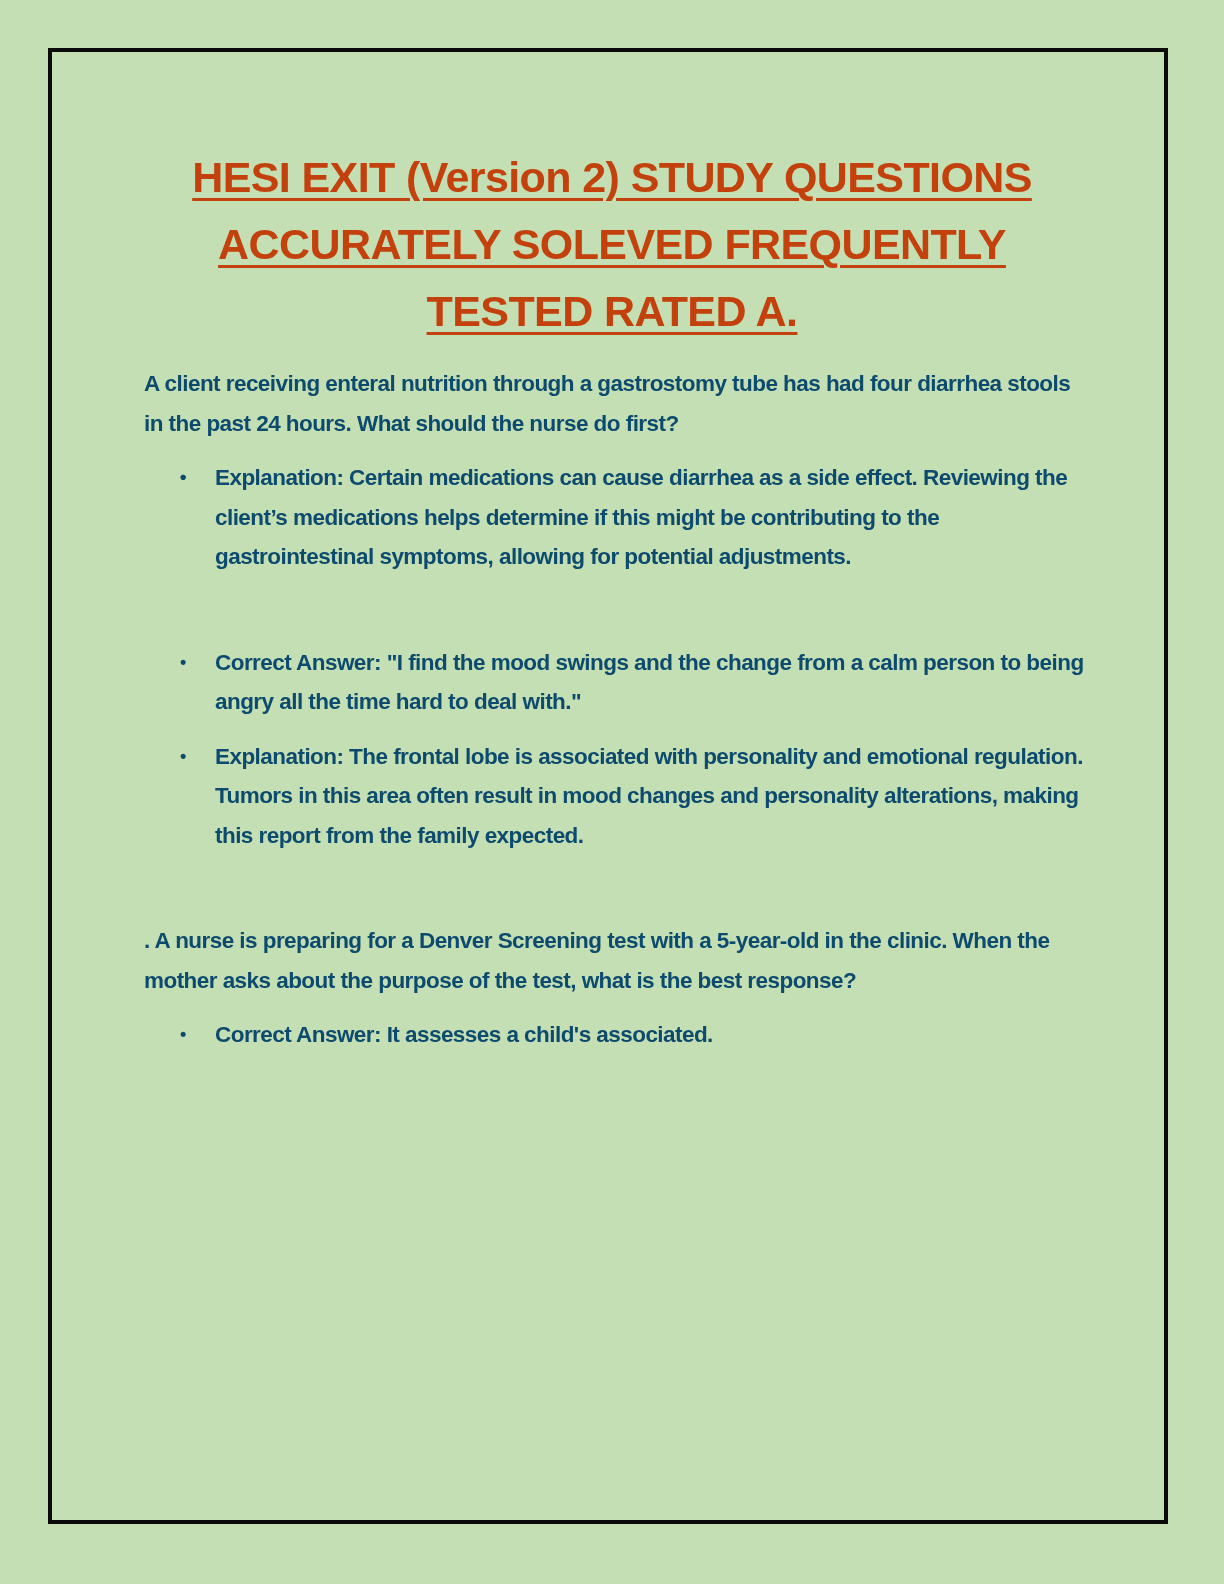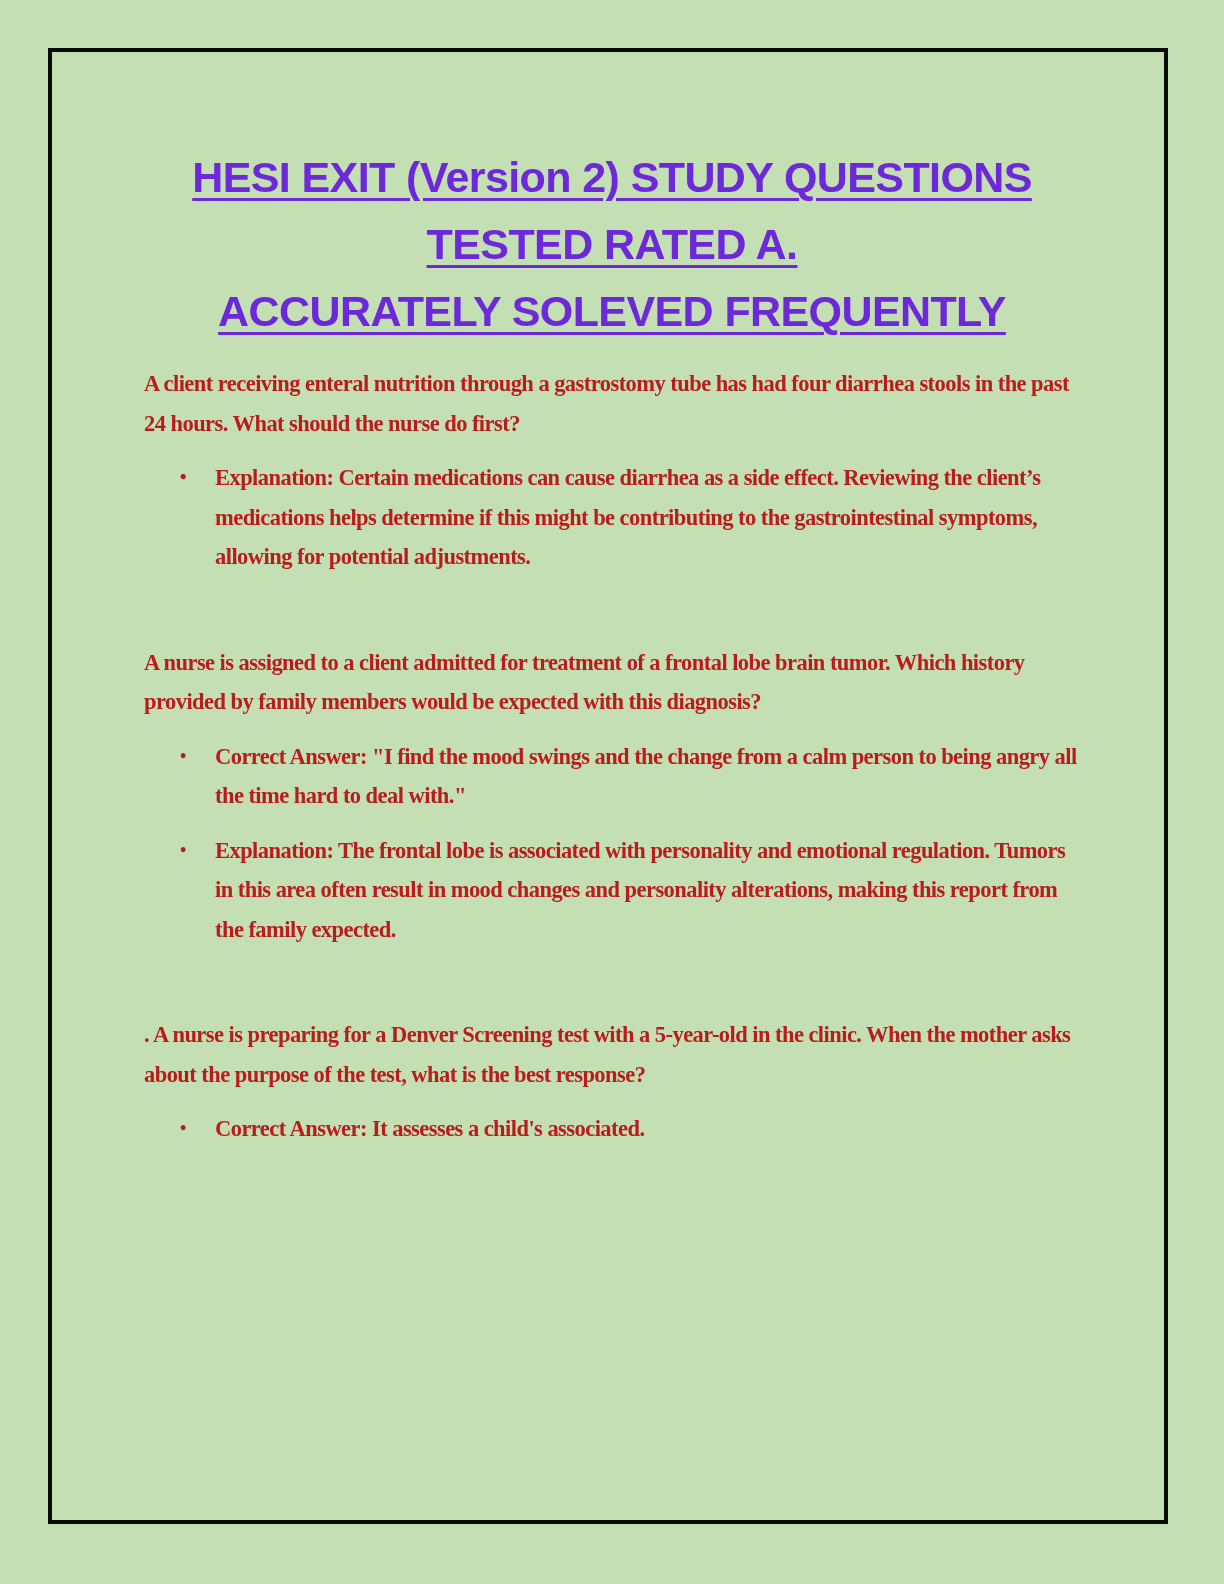--- a/index.html
+++ b/index.html
@@ -22,43 +22,42 @@
       height: 1468px;
       border: 4px solid #0a0a0a;
       box-sizing: content-box;
     }
     .title {
       position: absolute;
       left: 100px;
       width: 1024px;
       top: 144px;
       text-align: center;
-      color: #6d28d9;
+      color: #c2410c;
       font-weight: bold;
       font-size: 43px;
       line-height: 67px;
       letter-spacing: -0.6px;
     }
     .title span {
       text-decoration: underline;
       text-decoration-thickness: 3px;
       text-underline-offset: 6px;
       display: block;
     }
     .content {
       position: absolute;
       left: 144px;
       top: 364px;
       width: 940px;
-      color: #b91c1c;
+      color: #0c4a6e;
       font-weight: bold;
       font-size: 22.5px;
       letter-spacing: -0.55px;
       line-height: 39.5px;
-      font-family: Liberation Serif, serif;
     }
     .question {
       margin: 0 0 15px 0;
     }
     ul.answers {
       list-style: none;
       margin: 0;
       padding: 0;
     }
     ul.answers li {
@@ -75,43 +74,42 @@
     .spacer-1 { height: 51px; }
     .spacer-2 { height: 51px; }
   </style>
 </head>
 <body>
 
 <div class="page-border"></div>
 
 <div class="title">
   <span>HESI EXIT (Version 2) STUDY QUESTIONS</span>
+  <span>ACCURATELY SOLEVED FREQUENTLY</span>
   <span>TESTED RATED A.</span>
-  <span>ACCURATELY SOLEVED FREQUENTLY</span>
 </div>
 
 <div class="content">
 
   <section>
     <p class="question">A client receiving enteral nutrition through a gastrostomy tube has had four diarrhea stools in the past 24 hours. What should the nurse do first?</p>
     <ul class="answers">
       <li>
         <span class="bullet">•</span>
       </li>
       <li>
         <span class="bullet">•</span>
         <span>Explanation: Certain medications can cause diarrhea as a side effect. Reviewing the client’s medications helps determine if this might be contributing to the gastrointestinal symptoms, allowing for potential adjustments.</span>
       </li>
     </ul>
   </section>
 
   <div class="spacer-1"></div>
 
   <section>
-    <p class="question">A nurse is assigned to a client admitted for treatment of a frontal lobe brain tumor. Which history provided by family members would be expected with this diagnosis?</p>
     <ul class="answers">
       <li>
         <span class="bullet">•</span>
         <span>Correct Answer: "I find the mood swings and the change from a calm person to being angry all the time hard to deal with."</span>
       </li>
       <li>
         <span class="bullet">•</span>
         <span>Explanation: The frontal lobe is associated with personality and emotional regulation. Tumors in this area often result in mood changes and personality alterations, making this report from the family expected.</span>
       </li>
     </ul>

